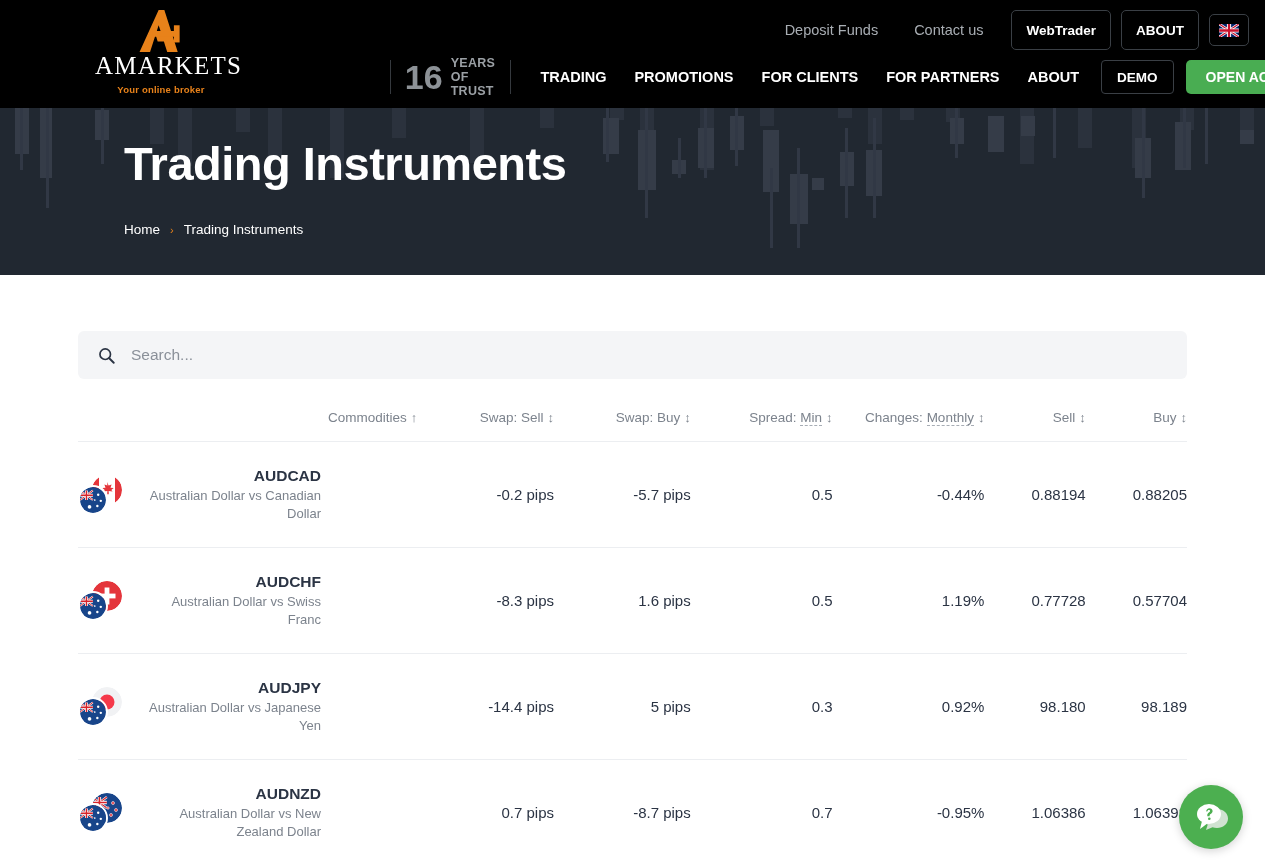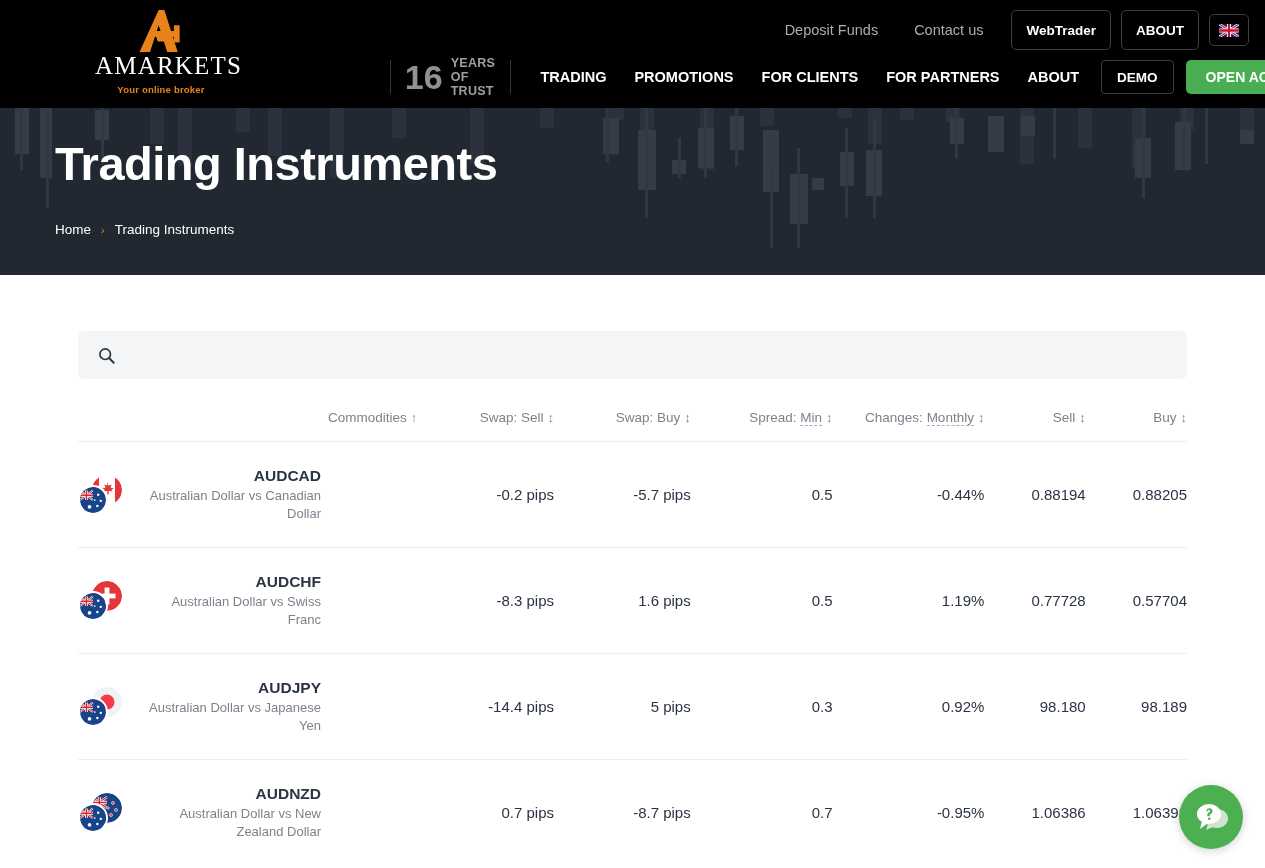--- a/index.html
+++ b/index.html
@@ -150,21 +150,21 @@
   }
 
   
   .hero {
     background: #212831;
     height: 167px;
     position: relative;
     overflow: hidden;
   }
   .candles { position: absolute; inset: 0; }
-  .hero-inner { position: relative; padding: 28px 0 0 55px; }
+  .hero-inner { position: relative; padding: 28px 0 0 78px; margin-left: 46px; }
   .hero-title {
     color: #ffffff;
     font-size: 47px;
     font-weight: bold;
     letter-spacing: -0.5px;
     line-height: 56px;
   }
   .crumbs {
     margin-top: 30px;
     display: flex;
@@ -400,20 +400,21 @@
   </div>
 </div>
 
 <div class="main">
 
   <div class="search-box">
     <svg width="17" height="17" viewBox="0 0 20 20">
       <circle cx="8.5" cy="8.5" r="6.2" fill="none" stroke="#2b3444" stroke-width="2"></circle>
       <line x1="13.2" y1="13.2" x2="18.5" y2="18.5" stroke="#2b3444" stroke-width="2.2" stroke-linecap="round"></line>
     </svg>
+    <input type="text" placeholder="Search..." style="">
   </div>
 
 
   <table class="instruments">
     <colgroup>
       <col style="width:335px">
         <col style="width:135px">
         <col style="width:135px">
       <col style="width:140px">
         <col style="width:150px">

